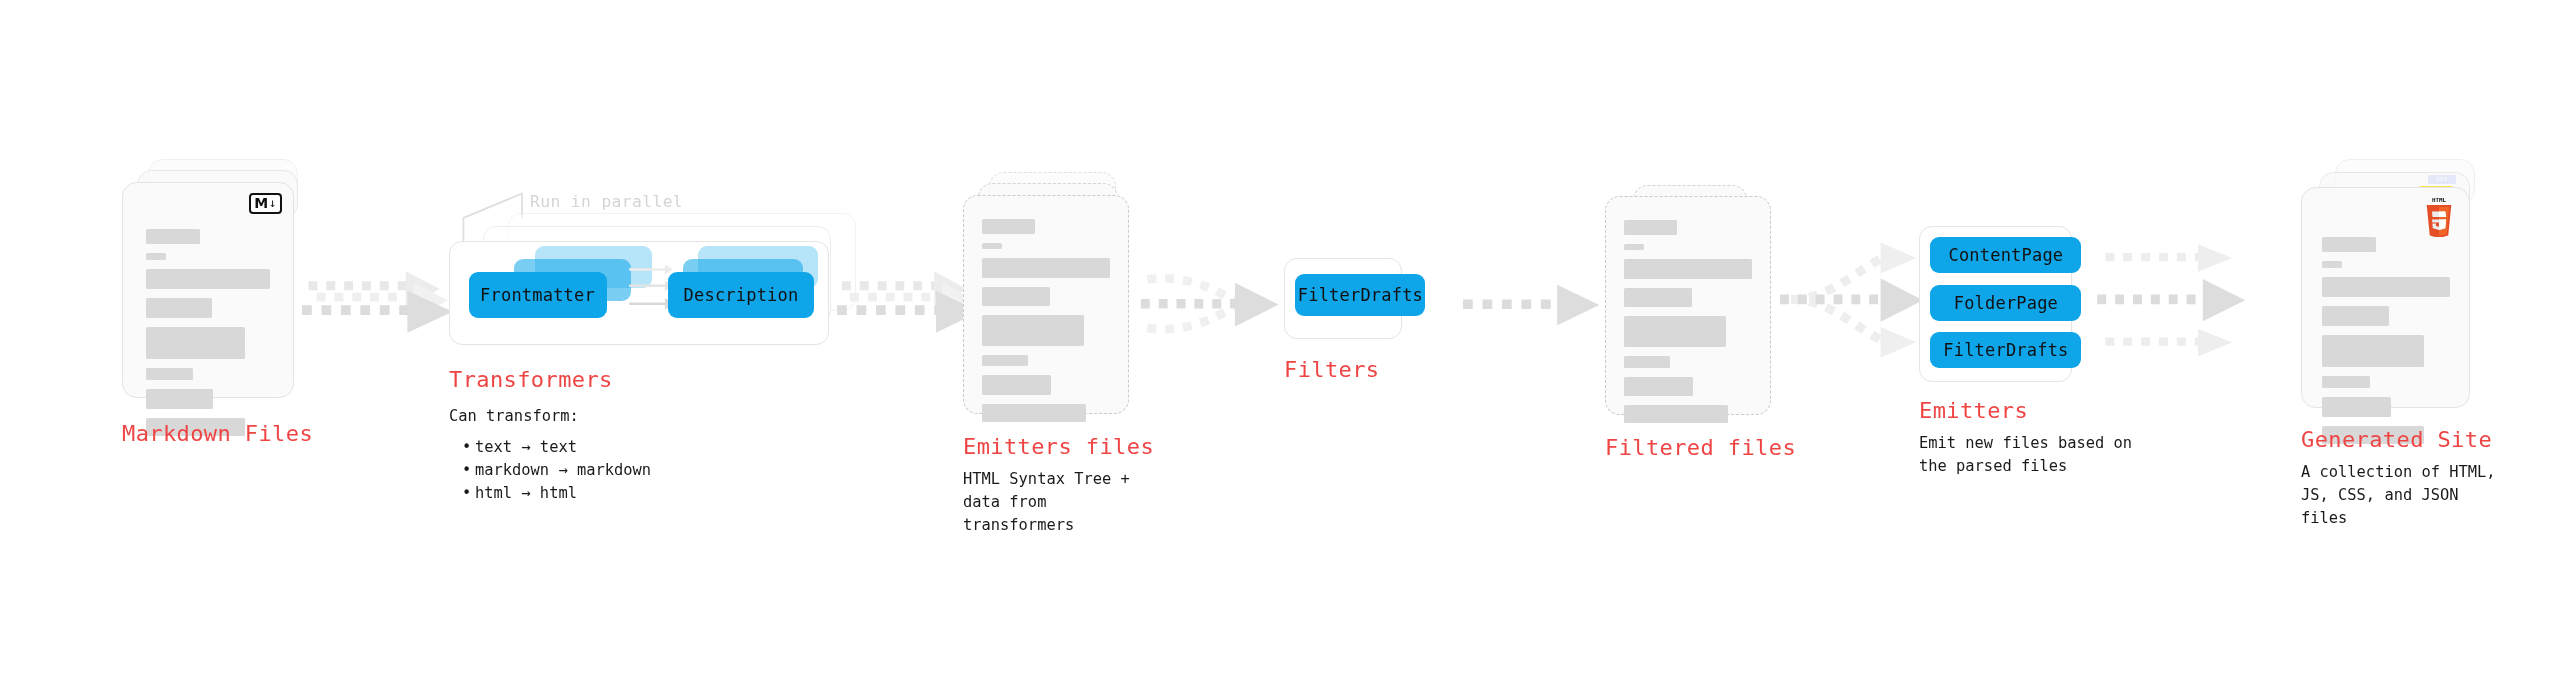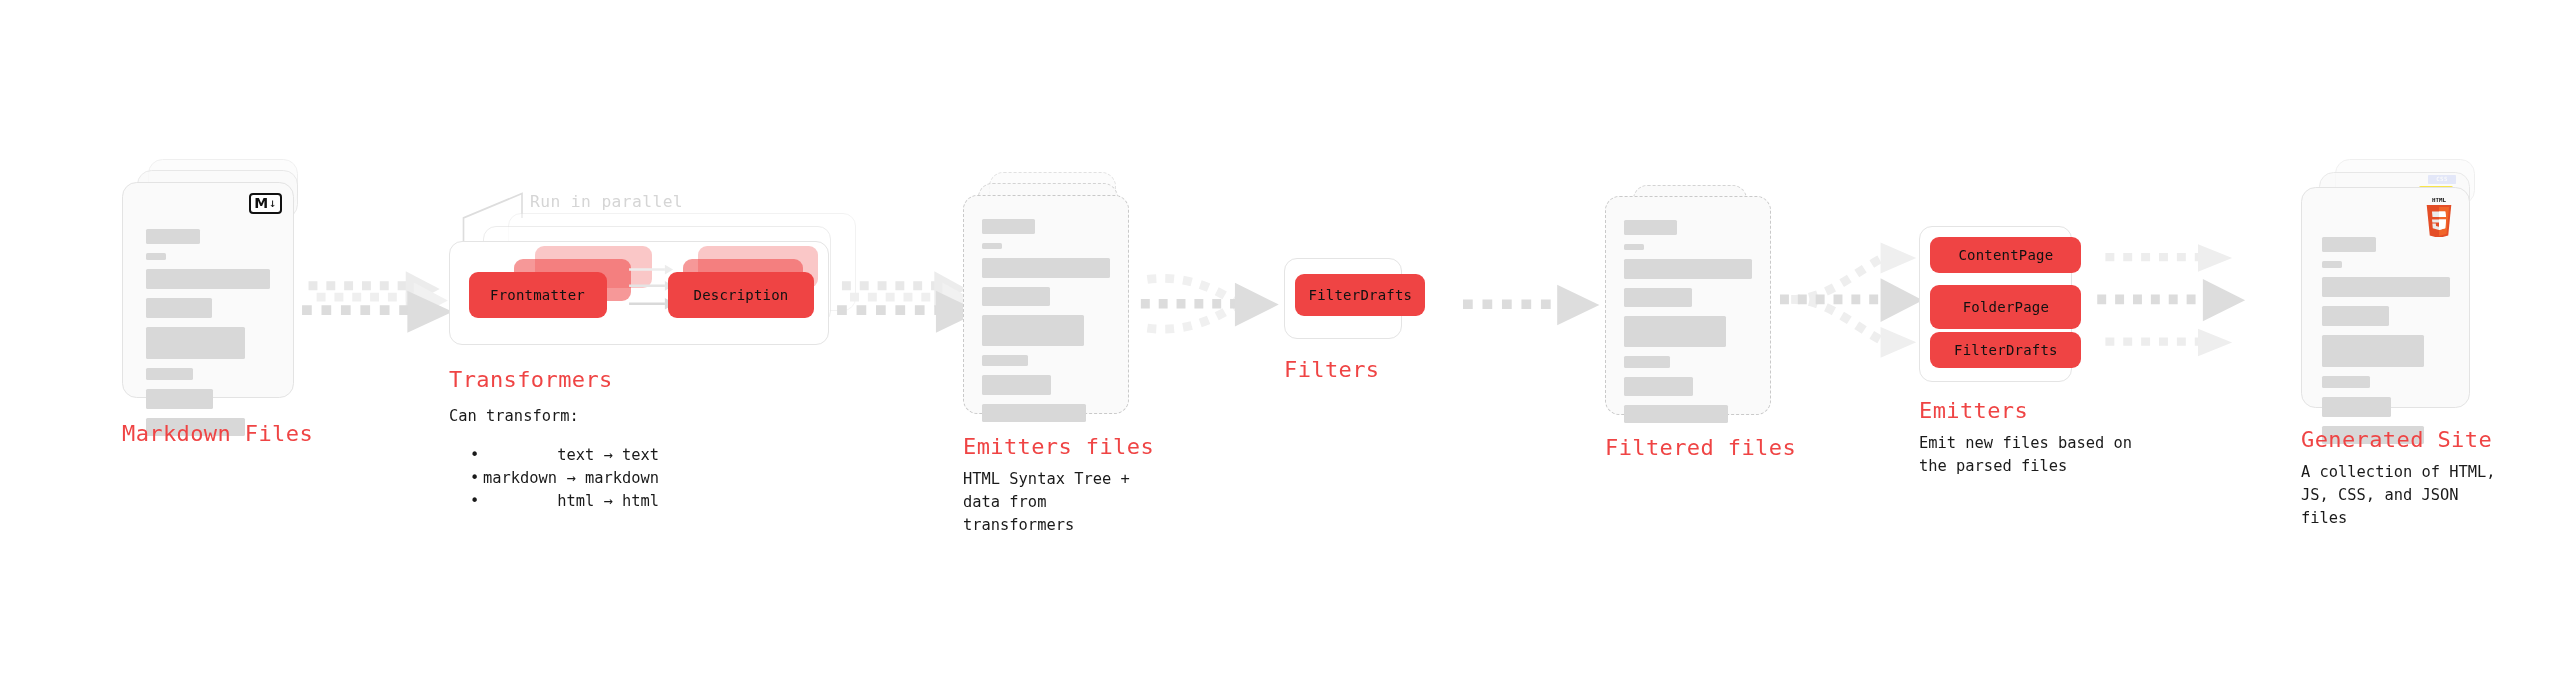--- a/index.html
+++ b/index.html
@@ -41,41 +41,41 @@
     font-weight:400;
   }
   .desc{
     font-size:15.4px;
     line-height:23px;
     color:#1a1a1a;
     white-space:pre-line;
   }
   .sub-list{font-size:15.4px;line-height:23px;color:#1a1a1a;}
   .sub-list .lead{margin:0 0 0 0;}
-  .sub-list ul{margin:16px;padding:0 0 0 18px;list-style:none;text-align:right;}
+  .sub-list ul{margin:8px;padding:0 0 0 18px;list-style:none;}
   .sub-list li{position:relative;}
   .sub-list li:before{content:"\2022";position:absolute;left:-13px;top:0;}
 
   
   .groupbox{
     position:absolute;
     border:1.6px solid #e4e4e4;
     border-radius:13px;
     background:#ffffff;
     box-sizing:border-box;
   }
   .groupbox.ghost2{opacity:.45;}
   .groupbox.ghost1{opacity:.7;}
 
   .chip{
     position:absolute;
-    background:#ef4444;
+    background:#0ea5e9;
     border-radius:9px;
     display:flex;align-items:center;justify-content:center;
-    font-size:14px;
+    font-size:17px;
     color:#111;
     letter-spacing:0.2px;
     box-sizing:border-box;
     white-space:nowrap;
   }
   .chip.ghost2{opacity:.30;}
   .chip.ghost1{opacity:.55;}
 
   
   .arrowsvg{position:absolute;overflow:visible;}
@@ -285,21 +285,21 @@
     <polygon points="124,8 168,27 124,46" fill="#efefef"></polygon>
     <polygon points="124,52 176,79 124,106" fill="#dddddd"></polygon>
     <polygon points="124,112 168,131 124,150" fill="#efefef"></polygon>
   </svg>
 
   <div class="node" style="left:1919px;top:226px;width:260px;height:228px;">
     <div class="groupbox" style="left:0px;top:0px;width:153px;height:156px;"></div>
     <div class="chip" style="left:11.4px;top:11.4px;width:151px;height:36px;">
       <span>ContentPage</span>
     </div>
-    <div class="chip" style="left:11.4px;top:59px;width:151px;height:44px;">
+    <div class="chip" style="left:11.4px;top:59px;width:151px;height:36px;">
       <span>FolderPage</span>
     </div>
     <div class="chip" style="left:11.4px;top:106px;width:151px;height:36px;">
       <span>FilterDrafts</span>
     </div>
     <div class="title" style="position:absolute;left:0px;top:172px;">Emitters</div>
     <div class="desc" style="position:absolute;left:0px;top:206px;">Emit new files based on
 the parsed files</div>
   </div>
 

